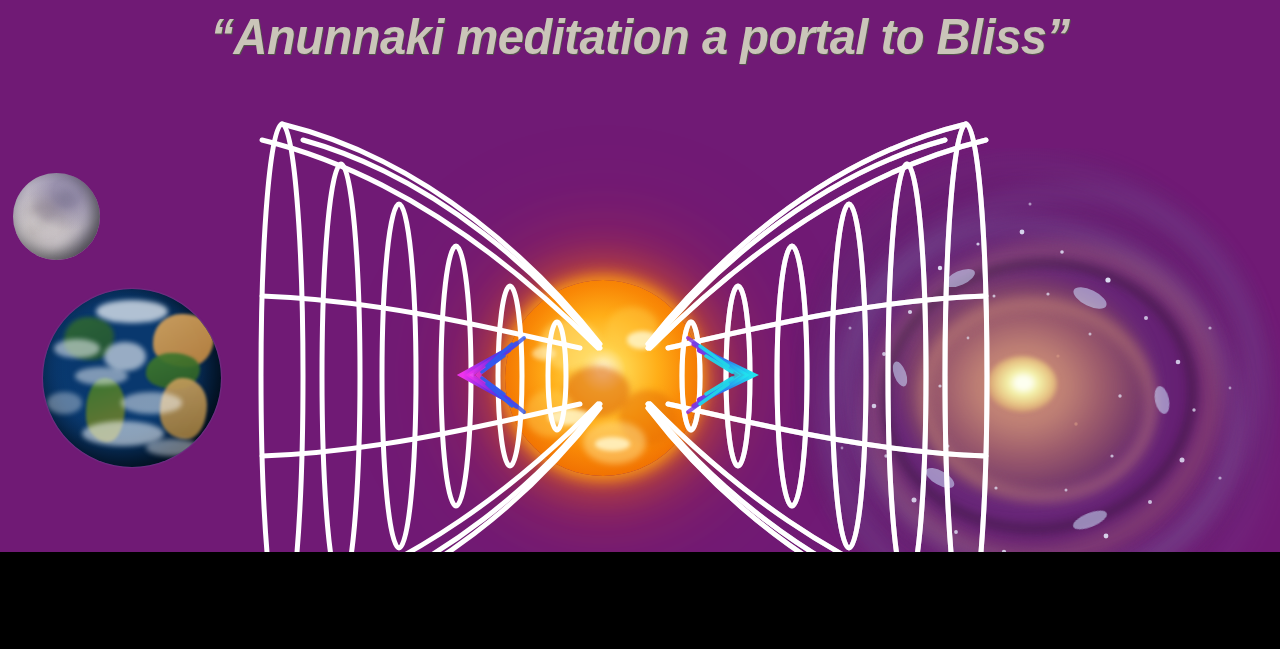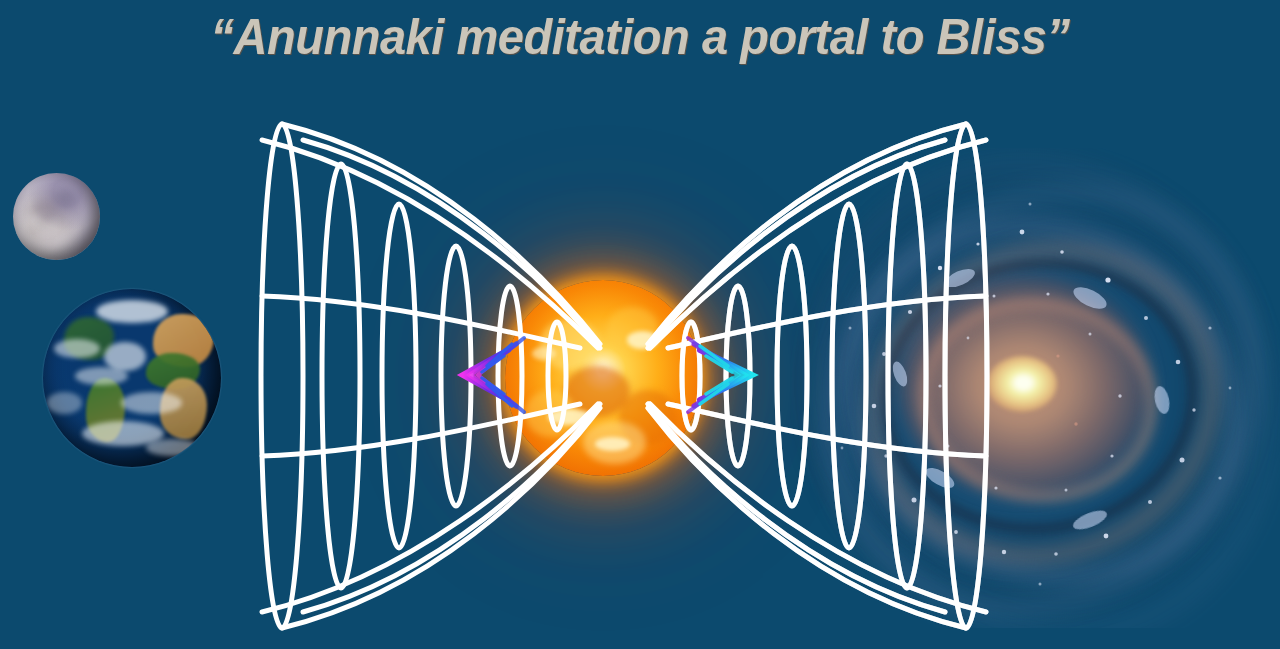--- a/index.html
+++ b/index.html
@@ -1,17 +1,17 @@
 <!DOCTYPE html>
 <html><head>
 <meta charset="utf-8">
 <style>
   html,body{margin:0;padding:0;background:#000;}
   body{width:1280px;height:649px;overflow:hidden;font-family:"Liberation Sans",sans-serif;}
-  #stage{position:relative;width:1280px;height:649px;background:#0c4a6e;overflow:hidden;}
+  #stage{position:relative;width:1280px;height:552px;background:#701a75;overflow:hidden;}
 
   
   #title{
     position:absolute;left:0;top:6px;width:1280px;text-align:center;
     font-family:"Liberation Sans",sans-serif;
     font-weight:bold;font-style:italic;font-size:50px;line-height:62px;
     letter-spacing:-0.5px;
     color:#cac5b9;
     white-space:nowrap;
     transform:scaleX(0.94);

